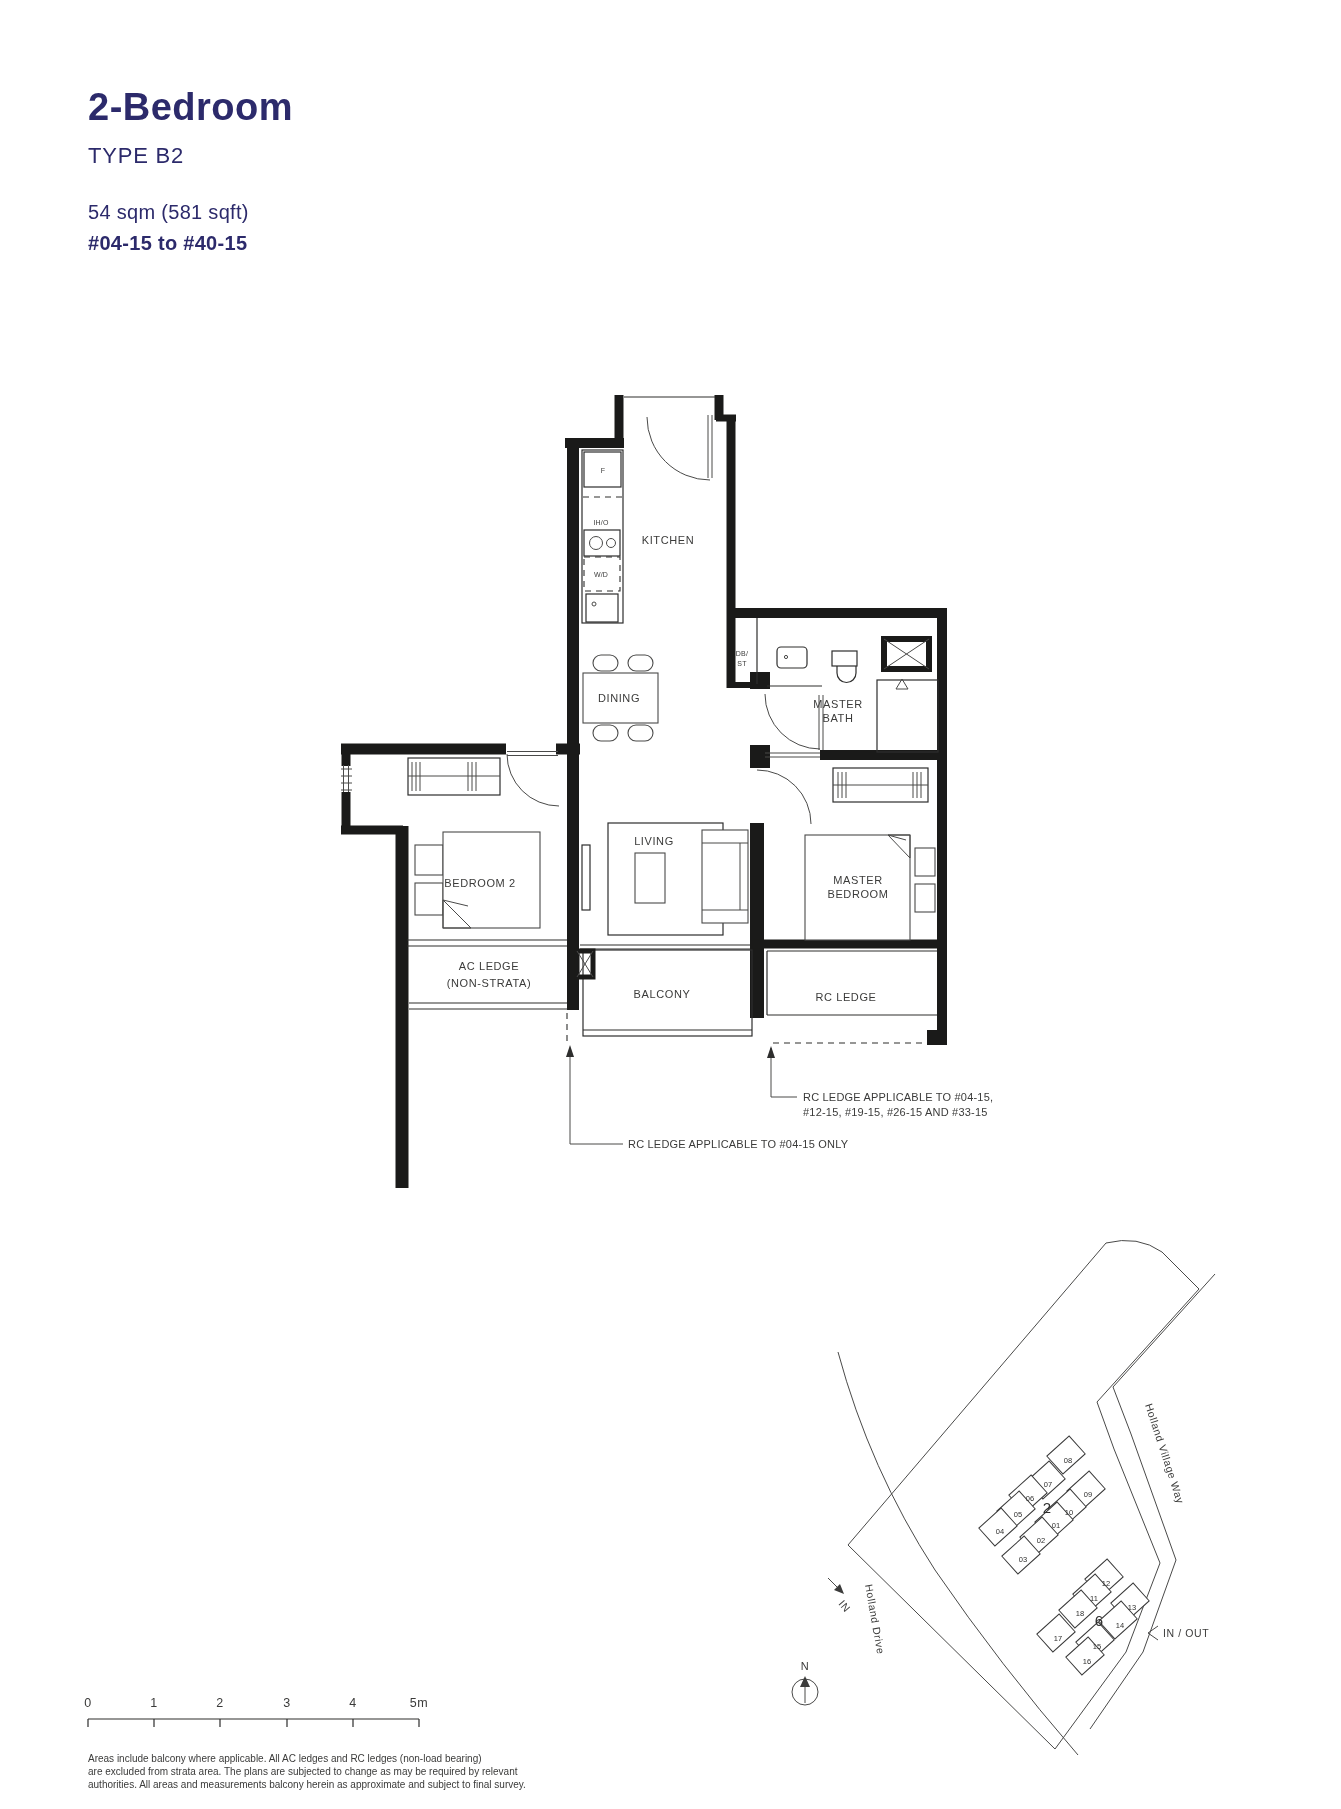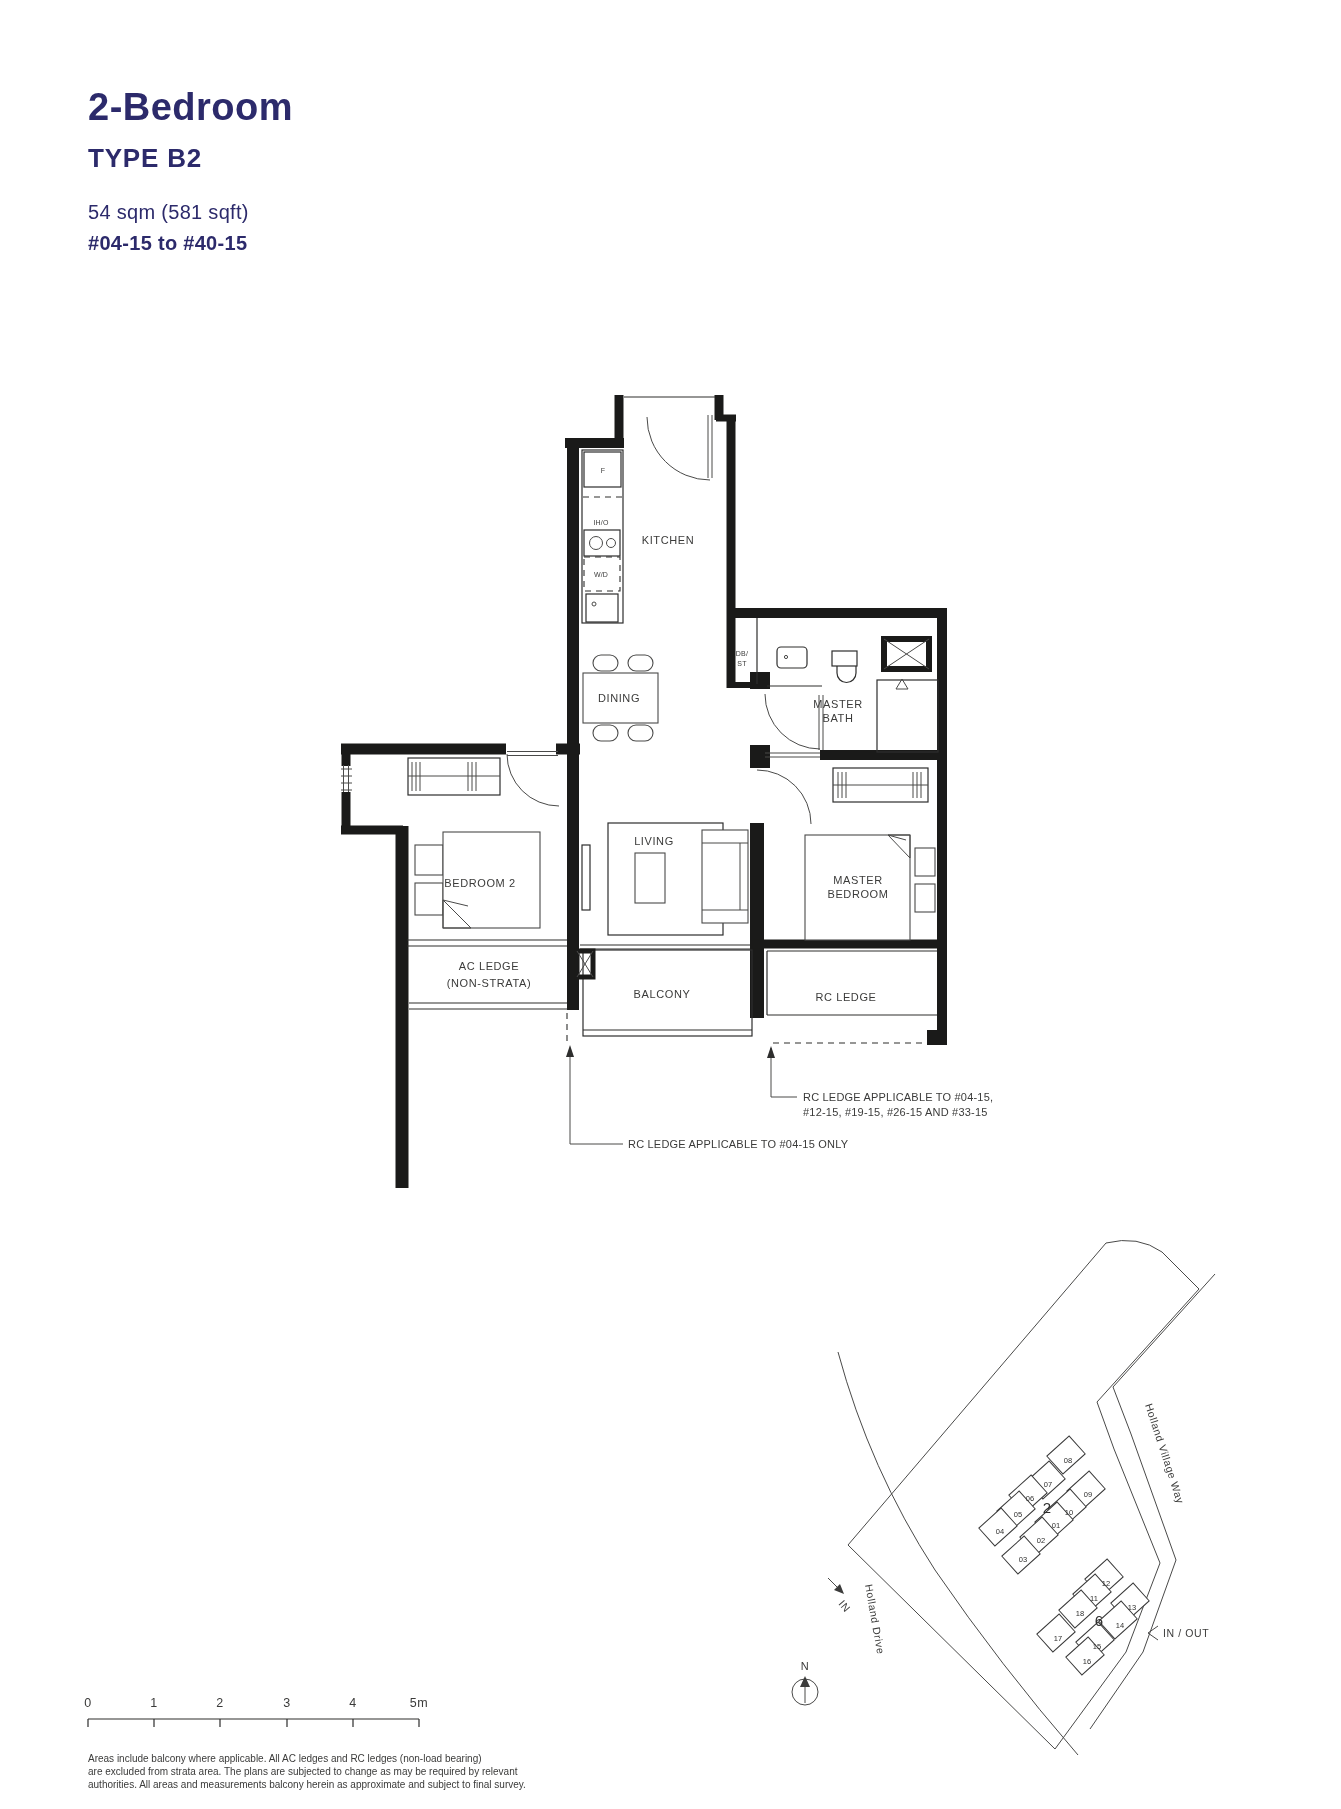--- a/index.html
+++ b/index.html
@@ -5,21 +5,21 @@
   :root{
     --navy:#2c2a6b;
     --ink:#3b3b3a;
     --wall:#1a1a19;
   }
   html,body{margin:0;padding:0;background:#fff;}
   body{font-family:"Liberation Sans",sans-serif;}
   #page{position:relative;width:1341px;height:1809px;background:#ffffff;overflow:hidden;}
   .hdr{position:absolute;left:88px;color:var(--navy);}
   #title{top:38px;font-size:38px;font-weight:600;letter-spacing:0.5px;margin-top:48px;}
-  #type{top:143px;font-size:26px;font-weight:700;letter-spacing:0.8px;}
+  #type{top:143px;font-size:22px;font-weight:400;letter-spacing:0.8px;}
   #area{top:201px;font-size:20px;font-weight:400;letter-spacing:0.3px;}
   #range{top:232px;font-size:20px;font-weight:700;letter-spacing:0.3px;}
   svg{position:absolute;overflow:visible;}
   svg text{font-family:"Liberation Sans",sans-serif;fill:var(--ink);letter-spacing:0.6px;}
   text.rl{font-size:11px;}
   text.sl{font-size:7px;letter-spacing:0.2px;}
   text.nl{font-size:11px;letter-spacing:0.2px;}
   text.ul{font-size:7.5px;letter-spacing:0.2px;fill:#2e2e2d;}
   text.bl{font-size:15px;letter-spacing:0.2px;fill:#2e2e2d;}
   text.st{font-size:10.5px;fill:#3c3c3b;}

